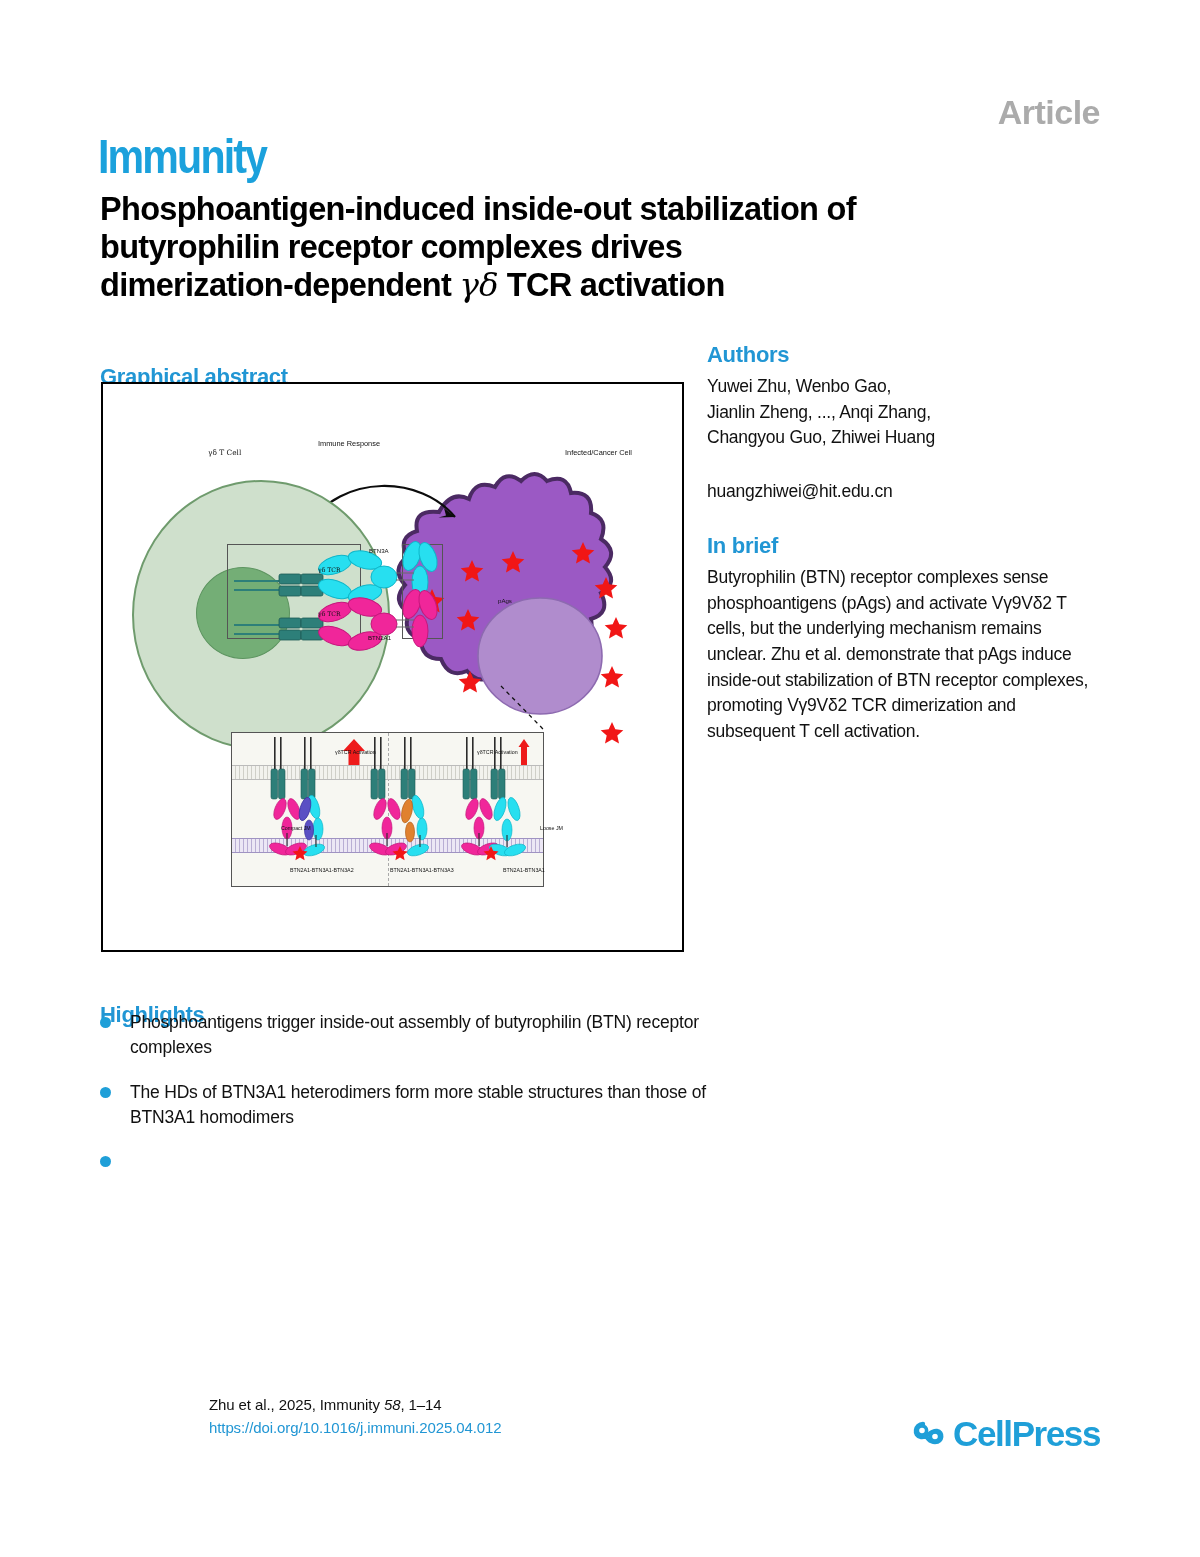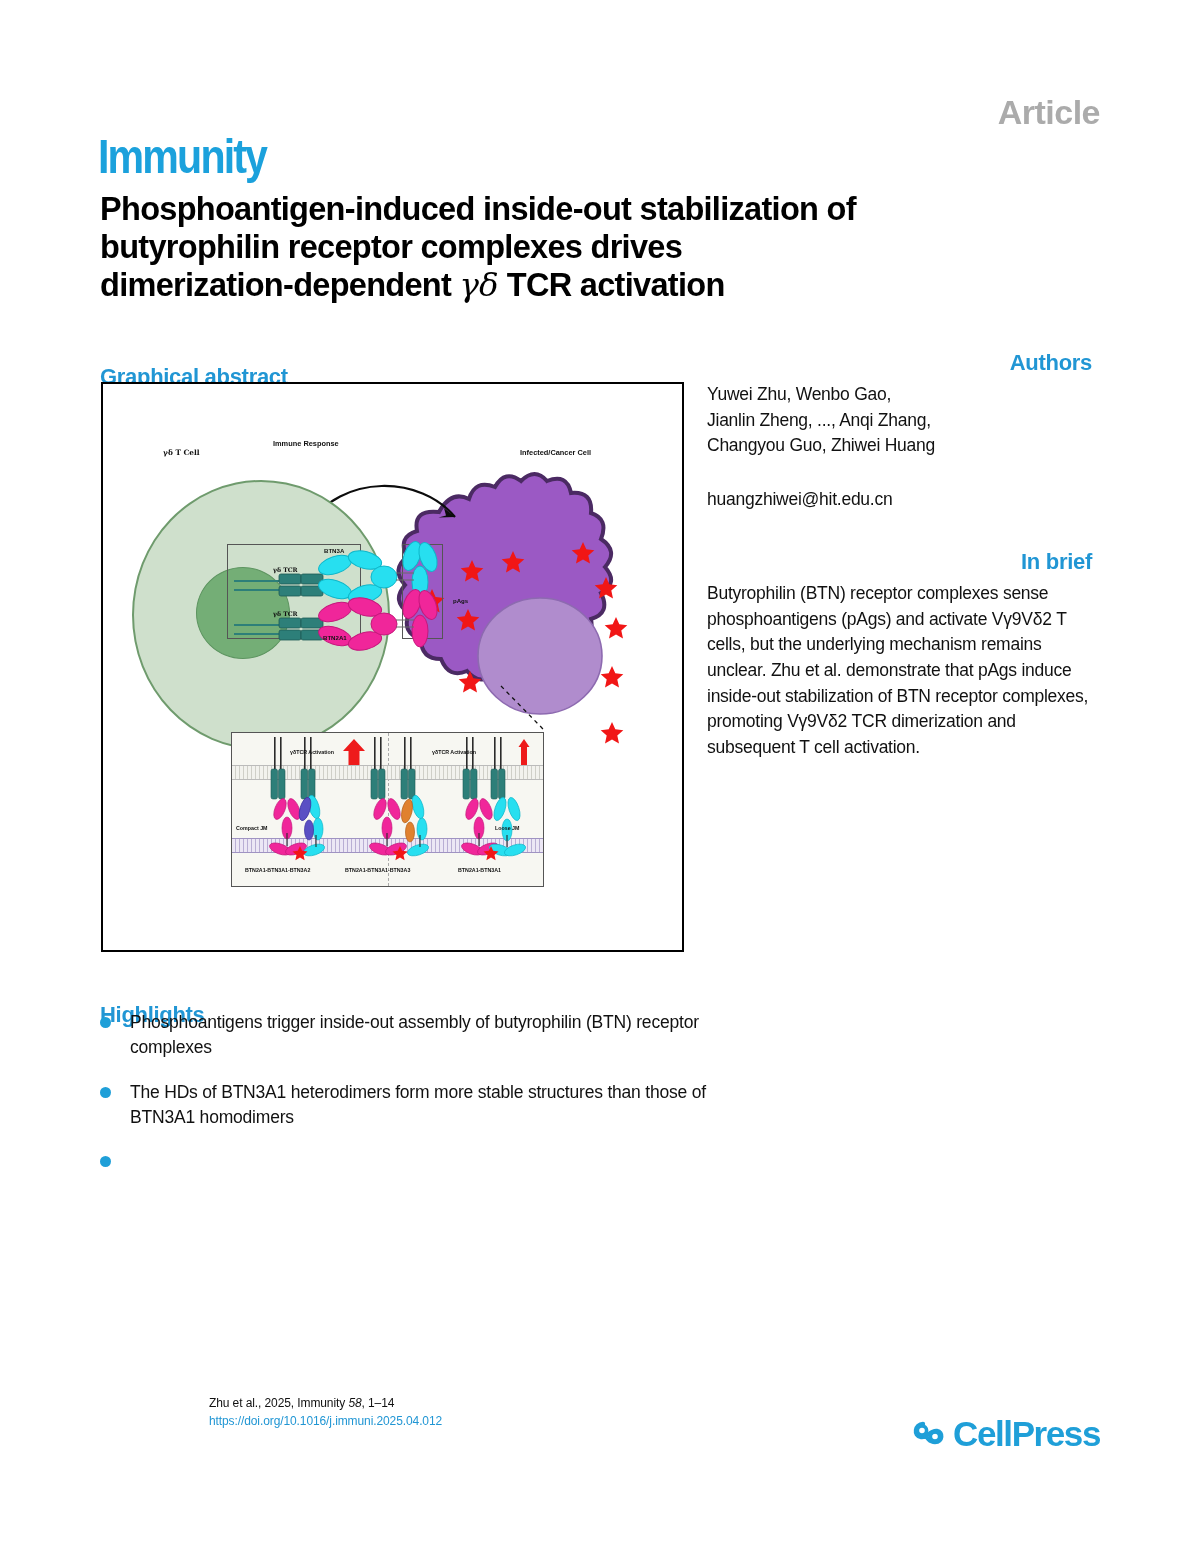--- a/index.html
+++ b/index.html
@@ -42,21 +42,21 @@
   #ga-head{ position:absolute; left:100px; top:342px; }
   .ga-box{
     position:absolute; left:101px; top:382px;
     width:583px; height:570px;
     border:2px solid #000; background:#fff;
     overflow:hidden;
   }
 
   
   .rcol{ position:absolute; left:707px; top:342px; width:385px; }
-  .rcol h3{ margin:8px 0 6px 0;text-align:right; }
+  .rcol h3{ margin:0 0 6px 0; }
   .rcol p{
     margin:0; font-size:17.5px; line-height:1.47; color:#111;
     letter-spacing:-0.25px;
   }
   .gap-a{ height:28px; }
   .gap-b{ height:28px; }
 
   
   #hl-head{ position:absolute; left:100px; top:980px; }
   .hl-list{ position:absolute; left:100px; top:1010px; width:610px; }
@@ -66,38 +66,38 @@
     background:#1f9fd8; margin-top:7px; margin-right:19px; flex:0 0 auto;
   }
   .hl-text{
     font-size:17.5px; line-height:1.42; color:#111; letter-spacing:-0.2px;
   }
   .gd-i{ font-family:"DejaVu Serif", serif; font-style:italic; }
 
   
   .footer{
     position:absolute; left:209px; top:1394px;
-    font-size:12px; line-height:1.52; color:#111; letter-spacing:-0.1px;
+    font-size:15px; line-height:1.52; color:#111; letter-spacing:-0.1px;
   }
   .footer .vol{ font-style:italic; }
   .footer .doi{ color:#2196d4; }
   .cellpress{
     position:absolute; right:100px; top:1414px;
     display:flex; align-items:center;
   }
   .cp-word{
     font-size:35px; font-weight:bold; color:#1f9fd8;
     letter-spacing:-1.4px; margin-left:7px;
   }
 
   
   .fig { position:absolute; inset:0; }
   .lbl{
-    position:absolute; font-weight:bold; color:#111;
-    white-space:nowrap; transform-origin:left center;
+    position:absolute; font-weight:normal; color:#111;
+    white-space:nowrap; transform-origin:left center;margin-left:45px;
   }
   .lbl-sm{ font-size:7.4px; }
   .lbl-xs{ font-size:6.1px; }
   .lbl-xxs{ font-size:5.3px; }
   .serif{ font-family:"DejaVu Serif", serif; }
 
   .tcell{
     position:absolute; left:29px; top:96px; width:258px; height:270px;
     background:#cfe0cc; border:2px solid #6f9b6d; border-radius:50%;
   }

